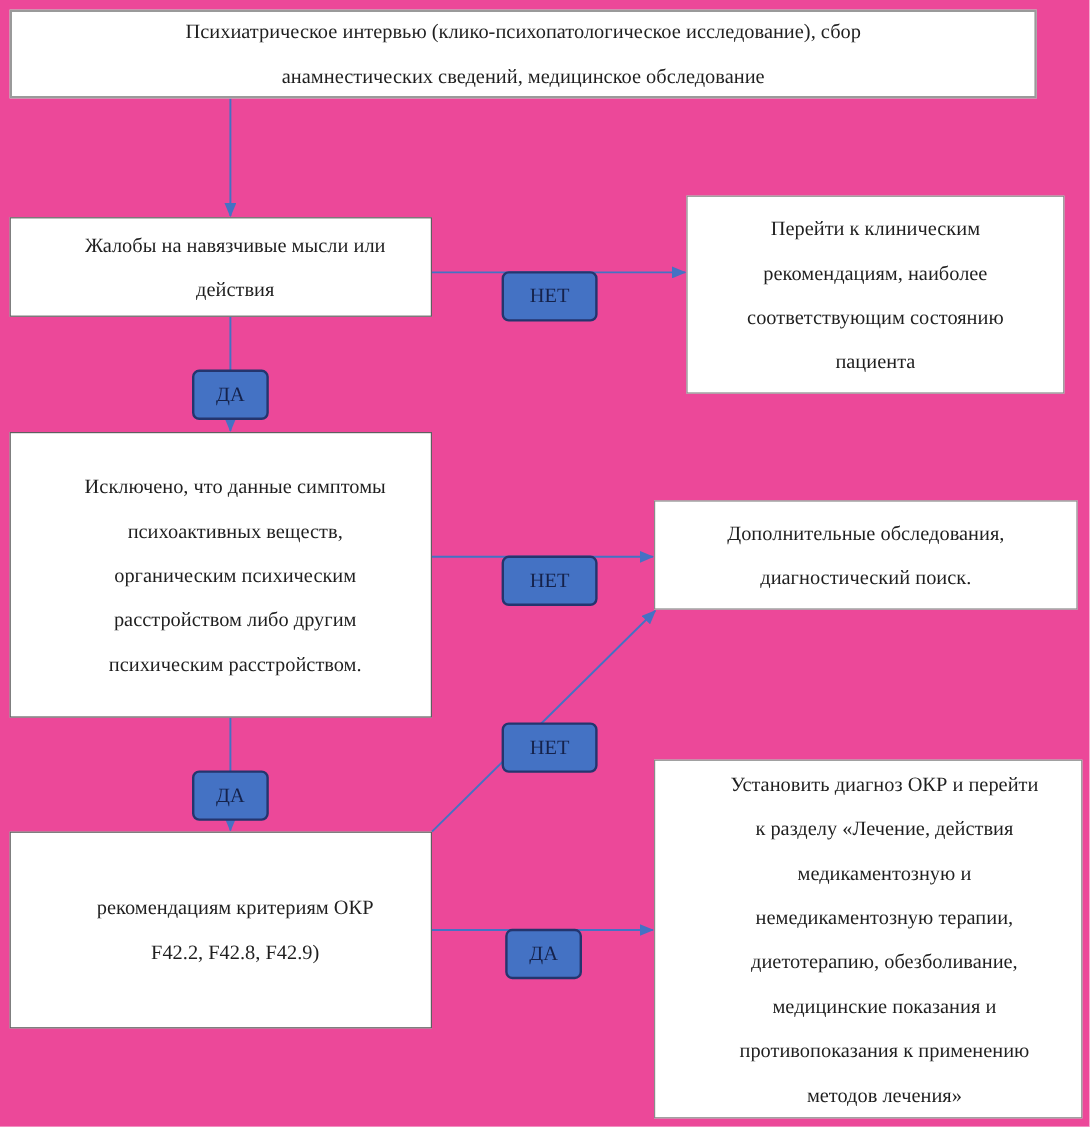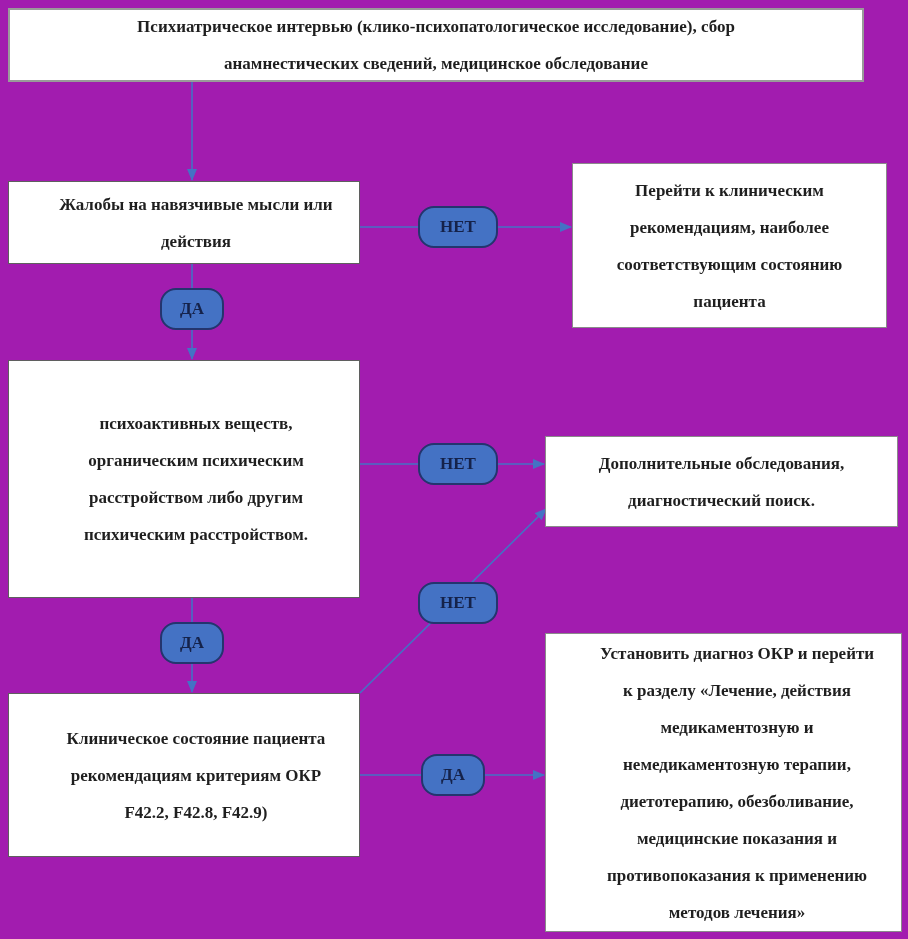--- a/index.html
+++ b/index.html
@@ -1,53 +1,53 @@
 <!DOCTYPE html>
 <html><head>
 <meta charset="utf-8">
 <style>
   html,body{margin:0;padding:0;background:#ffffff;}
   .canvas{
     position:relative;
     width:908px;height:939px;
-    background:#a21caf;
+    background:#ec4899;
     font-family:"Liberation Serif","DejaVu Serif",serif;
     color:#1f1f1f;
     overflow:hidden;
-    font-weight:bold;
   }
   .edges{position:absolute;left:0;top:0;width:908px;height:939px;}
   .node{
     position:absolute;
     background:#ffffff;
     display:flex;flex-direction:column;justify-content:center;align-items:center;
     text-align:center;
     font-size:17px;
     box-sizing:border-box;
   }
   .node .ln{line-height:37px;white-space:nowrap;}
   .thick{border:2px solid #9a9a9a;}
   .dark{border:1.5px solid #5f5f5f;padding-left:24px;}
   .light{border:1.5px solid #8a8a8a;}
   .n1{left:8px;  top:8px;  width:856px;height:74px;}
   .n2{left:8px;  top:181px;width:352px;height:83px;}
   .n3{left:572px;top:163px;width:315px;height:165px;}
   .n4{left:8px;  top:360px;width:352px;height:238px;}
-  .n5{left:545px;top:436px;width:353px;height:91px;}
+  .n5{left:545px;top:417px;width:353px;height:91px;}
   .n6{left:8px;  top:693px;width:352px;height:164px;}
   .n7{left:545px;top:633px;width:357px;height:299px;padding-left:27px;}
   .badge{
     position:absolute;
     background:#4472c4;
     border:2px solid #24356e;
-    border-radius:16px;
+    border-radius:6px;
     color:#15224a;
     font-size:17px;
     display:flex;align-items:center;justify-content:center;
     box-sizing:border-box;
+    margin-top:20px;
   }
   .b-net1{left:418px;top:206px;width:80px;height:42px;}
   .b-da1 {left:160px;top:288px;width:64px;height:42px;}
   .b-net2{left:418px;top:443px;width:80px;height:42px;}
   .b-net3{left:418px;top:582px;width:80px;height:42px;}
   .b-da2 {left:160px;top:622px;width:64px;height:42px;}
   .b-da3 {left:421px;top:754px;width:64px;height:42px;}
 </style>
 </head>
 <body>
@@ -80,33 +80,33 @@
   </div>
 
   <div class="node light n3">
     <div class="ln">Перейти к клиническим</div>
     <div class="ln">рекомендациям, наиболее</div>
     <div class="ln">соответствующим состоянию</div>
     <div class="ln">пациента</div>
   </div>
 
   <div class="node dark n4">
+    <div class="ln">Исключено, что данные симптомы</div>
     <div class="ln">психоактивных веществ,</div>
     <div class="ln">органическим психическим</div>
     <div class="ln">расстройством либо другим</div>
     <div class="ln">психическим расстройством.</div>
   </div>
 
   <div class="node light n5">
     <div class="ln">Дополнительные обследования,</div>
     <div class="ln">диагностический поиск.</div>
   </div>
 
   <div class="node dark n6">
-    <div class="ln">Клиническое состояние пациента</div>
     <div class="ln">рекомендациям критериям ОКР</div>
     <div class="ln">F42.2, F42.8, F42.9)</div>
   </div>
 
   <div class="node light n7">
     <div class="ln">Установить диагноз ОКР и перейти</div>
     <div class="ln">к разделу «Лечение, действия</div>
     <div class="ln">медикаментозную и</div>
     <div class="ln">немедикаментозную терапии,</div>
     <div class="ln">диетотерапию, обезболивание,</div>

